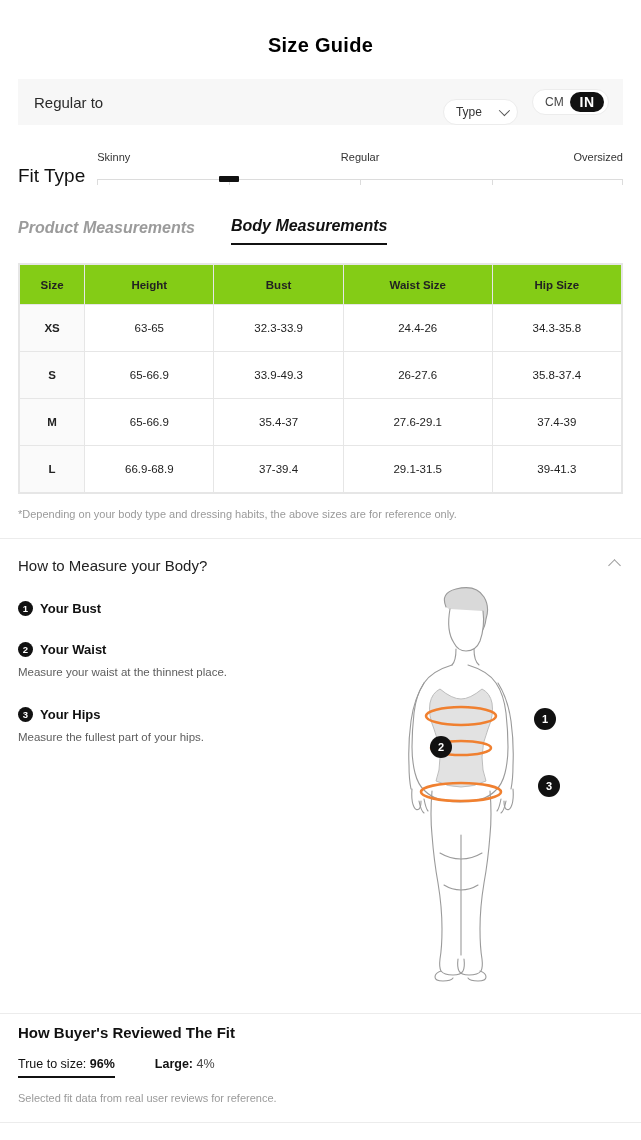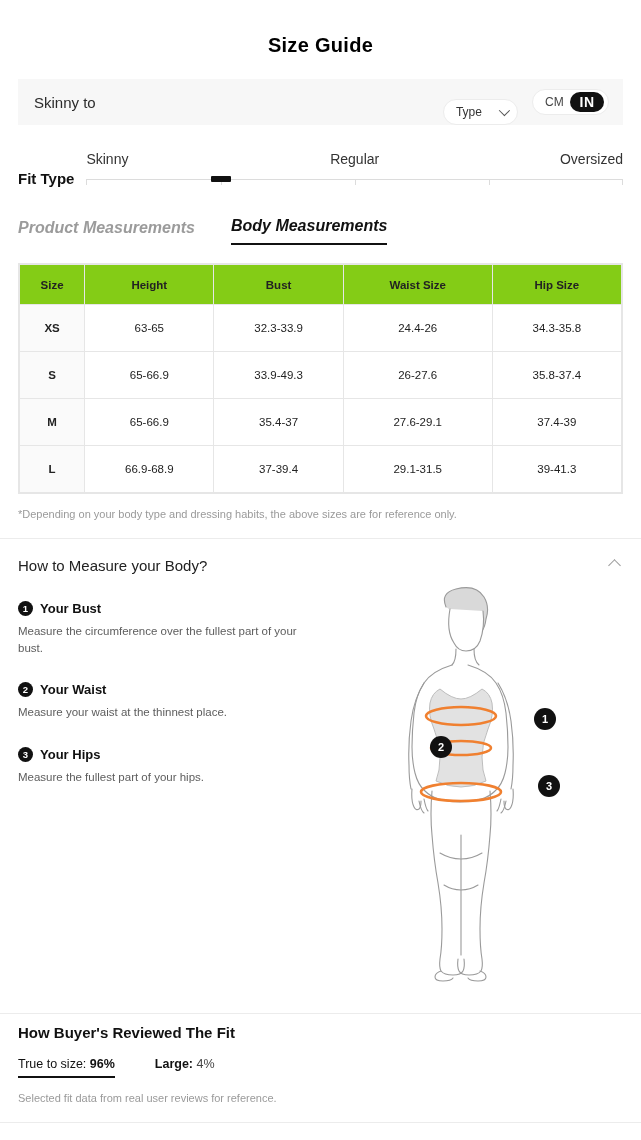--- a/index.html
+++ b/index.html
@@ -94,40 +94,40 @@
     letter-spacing: 0.4px;
   }
 
   
   .fit-wrap {
     margin: 26px 18px 0 18px;
     display: flex;
     align-items: flex-end;
   }
   .fit-title {
-    font-size: 15px;
-    font-weight: bold;
+    font-size: 19px;
+    font-weight: normal;
     color: #111;
     padding-bottom: 4px;
     white-space: nowrap;
   }
   .fit-track-area {
     flex: 1;
     margin-left: 12px;
     position: relative;
     height: 40px;
   }
   .fit-labels {
     position: absolute;
     top: 0; left: 0; right: 0;
     height: 20px;
   }
   .fit-labels span {
     position: absolute;
-    font-size: 14px;
+    font-size: 11px;
     color: #333;
     top: 0;
     white-space: nowrap;
   }
   .fit-labels span.l0 { left: 0; }
   .fit-labels span.l1 { left: 50%; transform: translateX(-50%); }
   .fit-labels span.l2 { right: 0; }
   .fit-line {
     position: absolute;
     top: 28px;
@@ -316,21 +316,21 @@
     background: #ececec;
     margin-top: 18px;
   }
 </style>
 </head>
 <body>
 
 <div class="page-title">Size Guide</div>
 
 <div class="switch-bar">
-  <div class="switch-label">Skinny to</div>
+  <div class="switch-label">Regular to</div>
   <div class="switch-right">
     <div class="type-select">
       <span>Type</span>
       <span class="chev"></span>
     </div>
     <div class="unit-toggle">
       <span class="unit-off">CM</span>
       <span class="unit-on">IN</span>
     </div>
   </div>
@@ -412,21 +412,20 @@
 </div>
 
 <div class="measure-body">
   <div class="measure-steps">
 
     <div class="step">
       <div class="step-head">
         <span class="badge">1</span>
         <span class="step-title">Your Bust</span>
       </div>
-      <div class="step-text">Measure the circumference over the fullest part of your bust.</div>
     </div>
 
     <div class="step">
       <div class="step-head">
         <span class="badge">2</span>
         <span class="step-title">Your Waist</span>
       </div>
       <div class="step-text">Measure your waist at the thinnest place.</div>
     </div>
 

